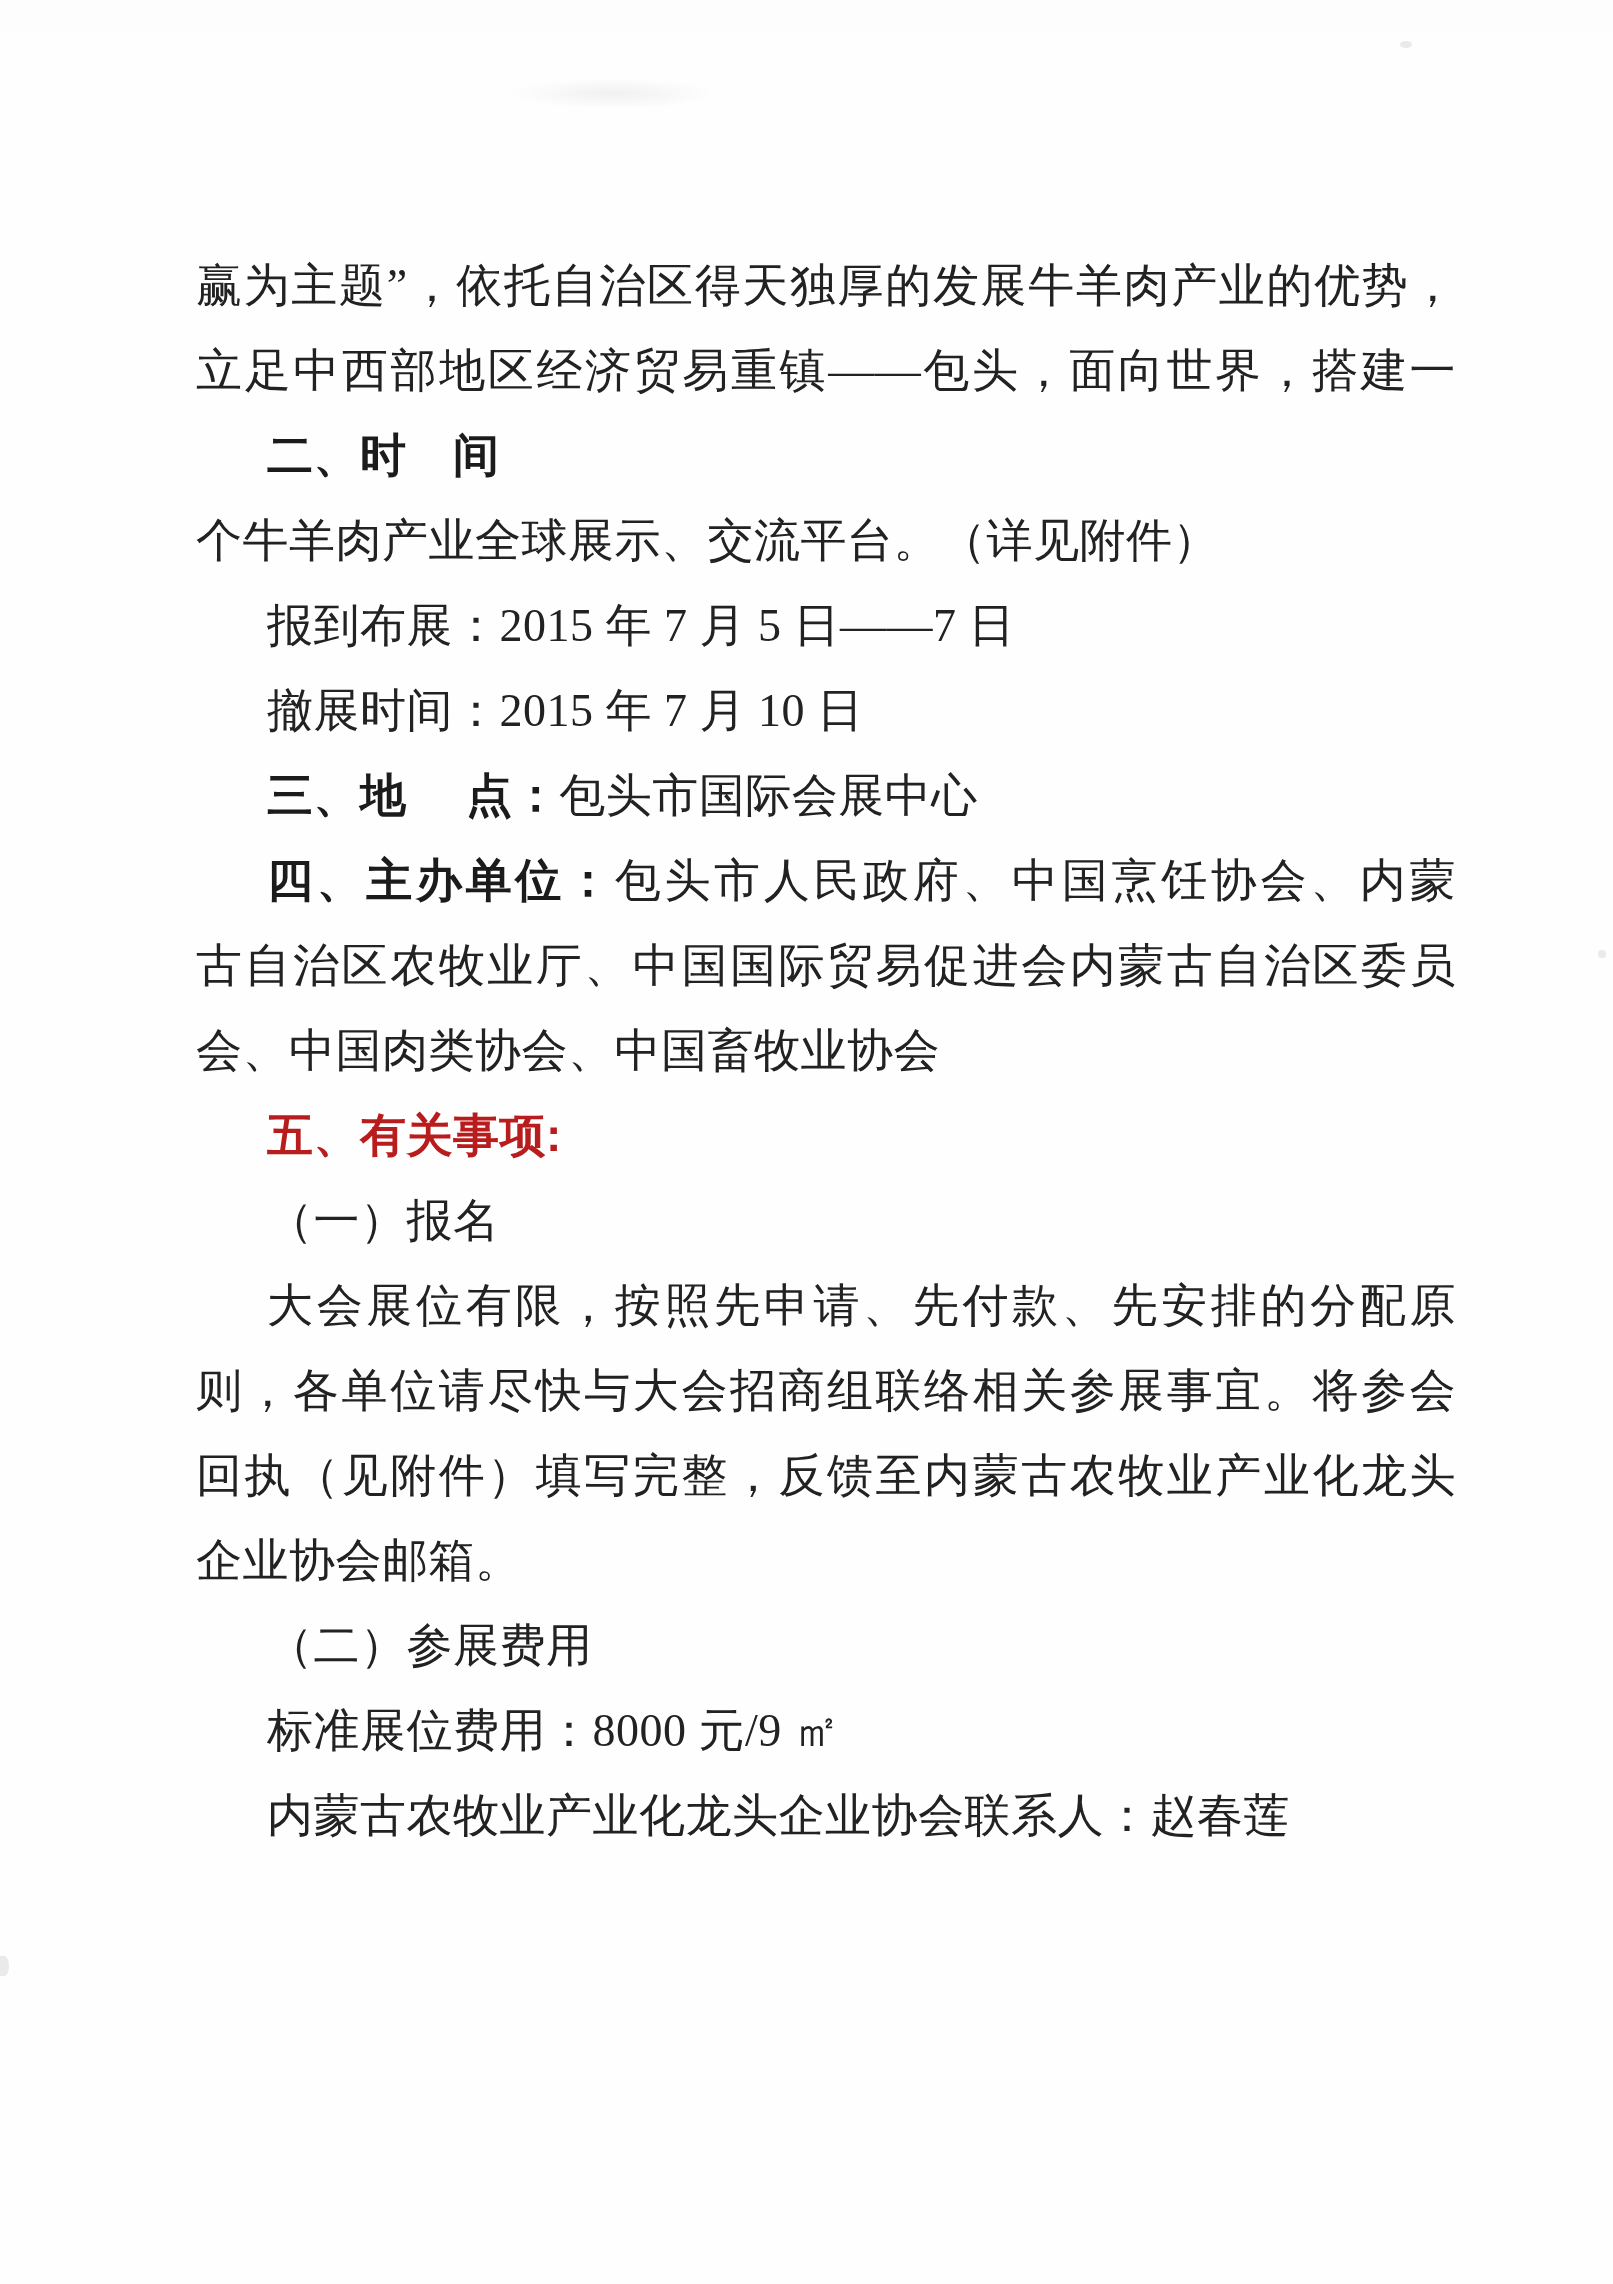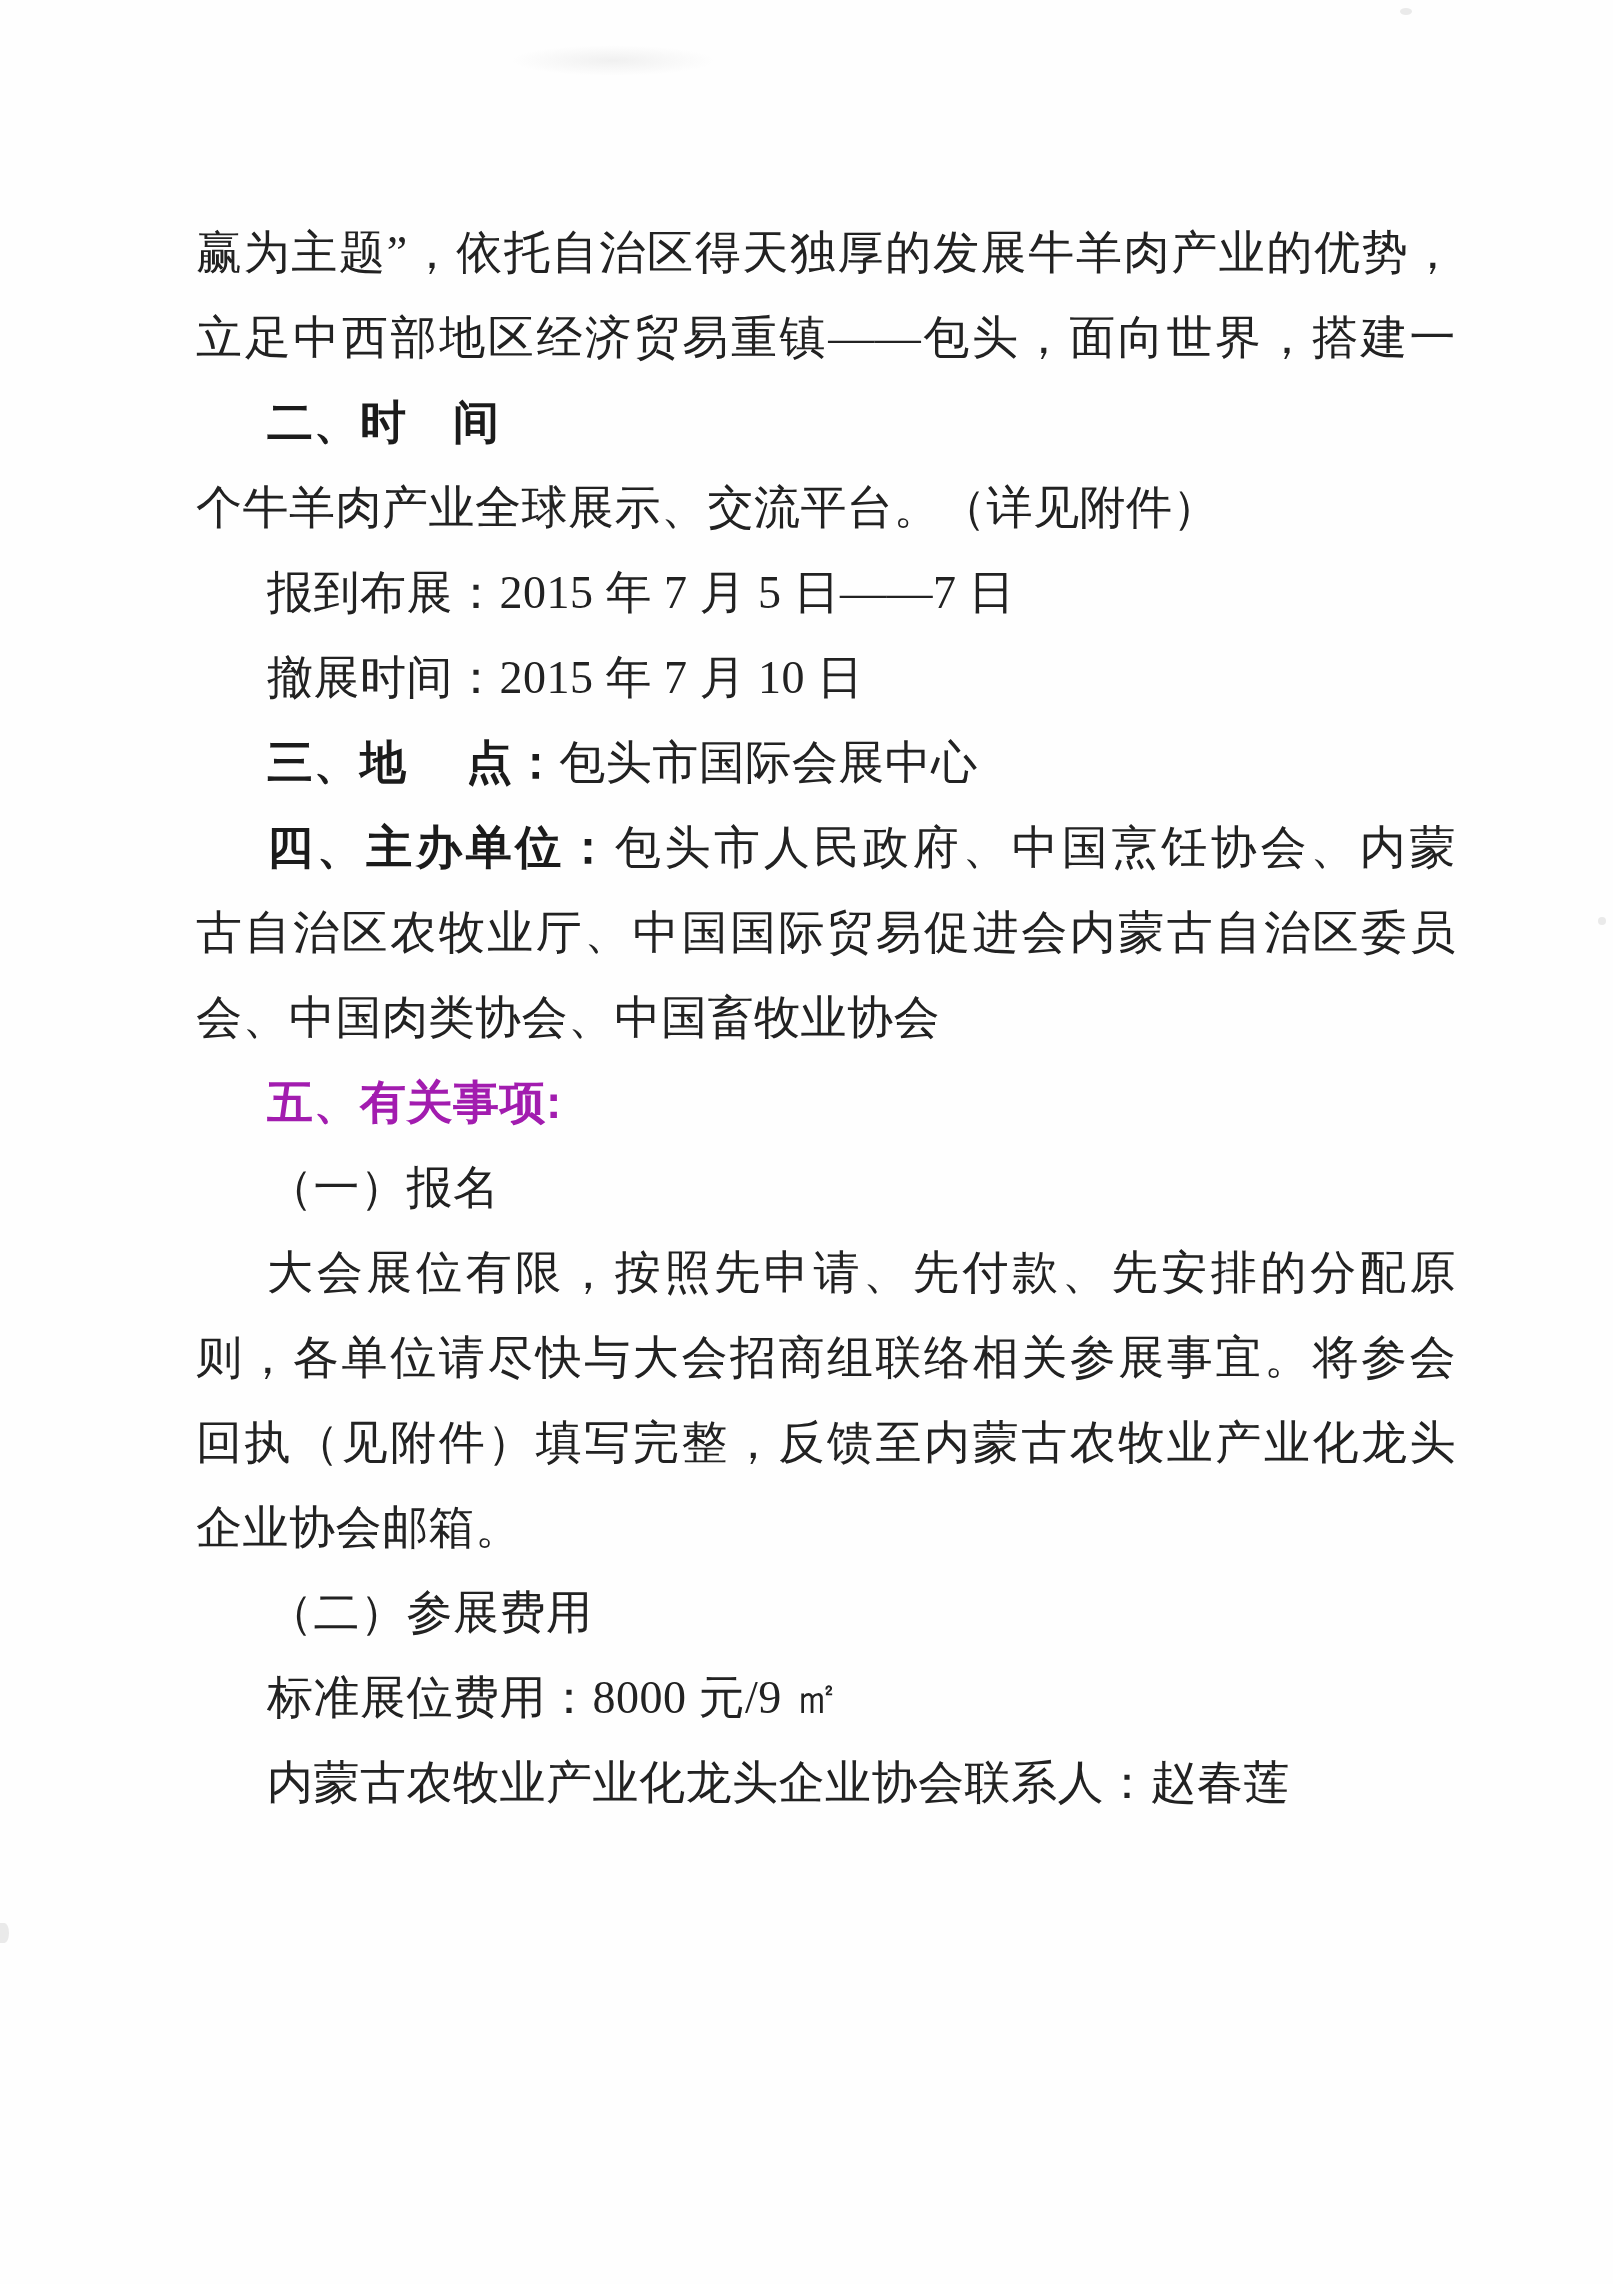--- a/index.html
+++ b/index.html
@@ -70,37 +70,37 @@
   }
   .seg-bold {
     font-family: "Liberation Sans", sans-serif;
     font-weight: 700;
     color: #1b1b1b;
   }
 </style>
 </head>
 <body>
 
-<div class="page" style="background: rgb(254, 254, 254);">
+<div class="page" style="background: rgb(254, 254, 254); margin-top: 33px;">
   <div class="smudge"></div>
   <div class="speck speck-tr"></div>
   <div class="speck speck-l"></div>
   <div class="speck speck-r"></div>
   <div class="content" id="content" style="color: rgb(34, 34, 34);">
       <div class="line fill"><span class="seg">赢为主题”，依托自治区得天独厚的发展牛羊肉产业的优势，</span></div>
       <div class="line fill"><span class="seg">立足中西部地区经济贸易重镇——包头，面向世界，搭建一</span></div>
       <div class="line indent"><span class="seg seg-bold" style="color: rgb(27, 27, 27);">二、时　间</span></div>
       <div class="line"><span class="seg">个牛羊肉产业全球展示、交流平台。（详见附件）</span></div>
       <div class="line indent"><span class="seg">报到布展：2015 年 7 月 5 日——7 日</span></div>
       <div class="line indent"><span class="seg">撤展时间：2015 年 7 月 10 日</span></div>
       <div class="line indent"><span class="seg seg-bold" style="color: rgb(27, 27, 27);">三、地　 点：</span><span class="seg">包头市国际会展中心</span></div>
       <div class="line indent fill"><span class="seg seg-bold" style="color: rgb(27, 27, 27);">四、主办单位：</span><span class="seg">包头市人民政府、中国烹饪协会、内蒙</span></div>
       <div class="line fill"><span class="seg">古自治区农牧业厅、中国国际贸易促进会内蒙古自治区委员</span></div>
       <div class="line"><span class="seg">会、中国肉类协会、中国畜牧业协会</span></div>
-      <div class="line indent"><span class="seg seg-bold" style="color: #a21caf;">五、有关事项:</span></div>
+      <div class="line indent"><span class="seg seg-bold" style="color: #b91c1c;">五、有关事项:</span></div>
       <div class="line indent"><span class="seg">（一）报名</span></div>
       <div class="line indent fill"><span class="seg">大会展位有限，按照先申请、先付款、先安排的分配原</span></div>
       <div class="line fill"><span class="seg">则，各单位请尽快与大会招商组联络相关参展事宜。将参会</span></div>
       <div class="line fill"><span class="seg">回执（见附件）填写完整，反馈至内蒙古农牧业产业化龙头</span></div>
       <div class="line"><span class="seg">企业协会邮箱。</span></div>
       <div class="line indent"><span class="seg">（二）参展费用</span></div>
       <div class="line indent"><span class="seg">标准展位费用：8000 元/9 ㎡</span></div>
       <div class="line indent"><span class="seg">内蒙古农牧业产业化龙头企业协会联系人：赵春莲</span></div>
     </div>
 </div>

